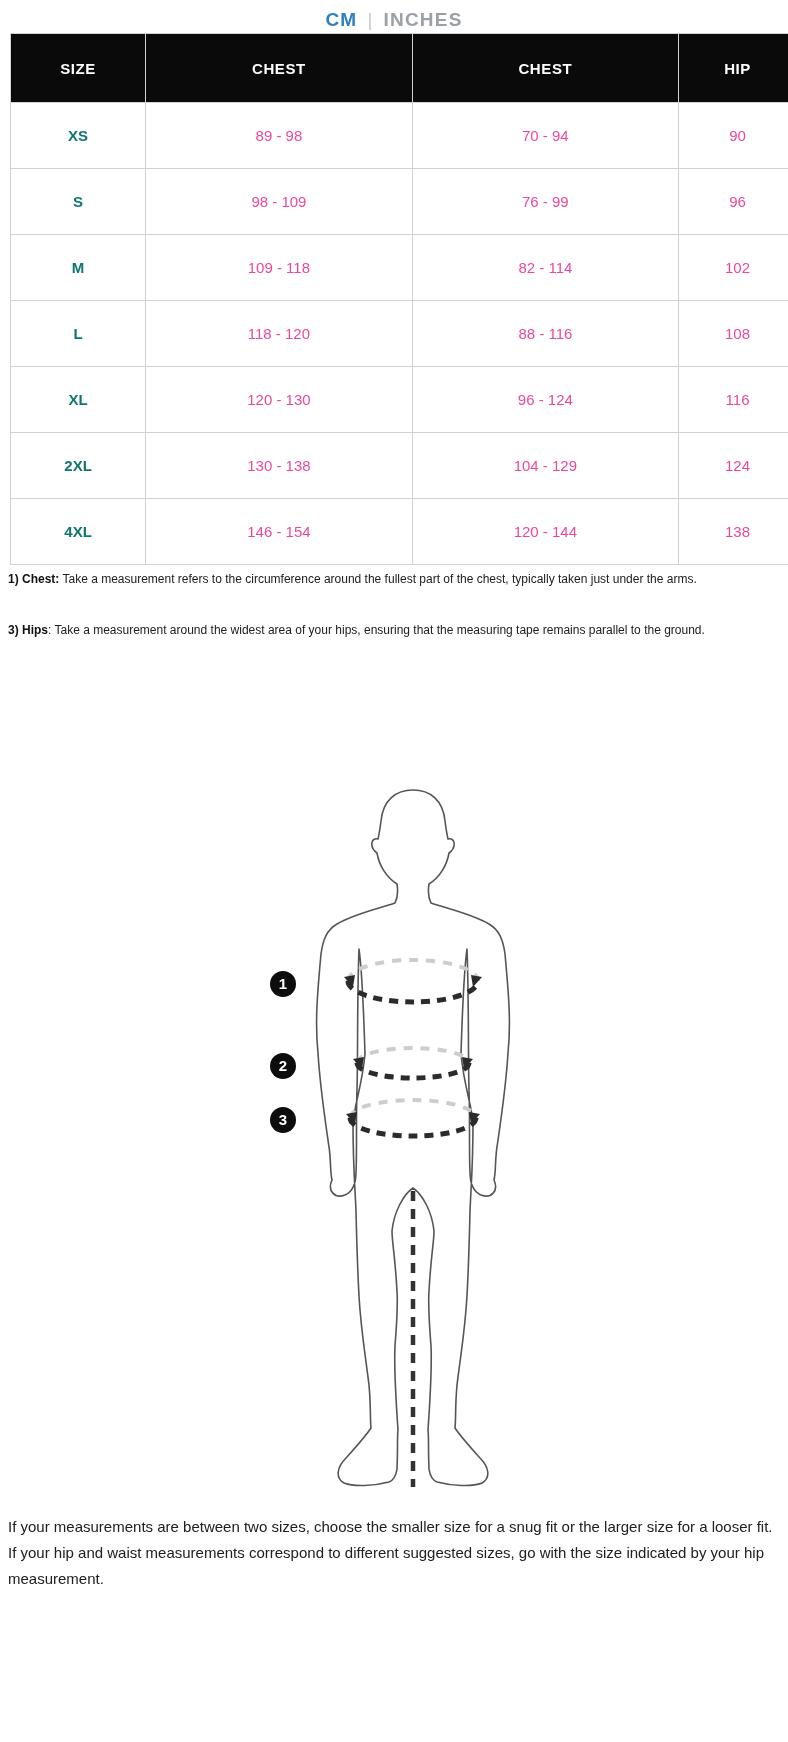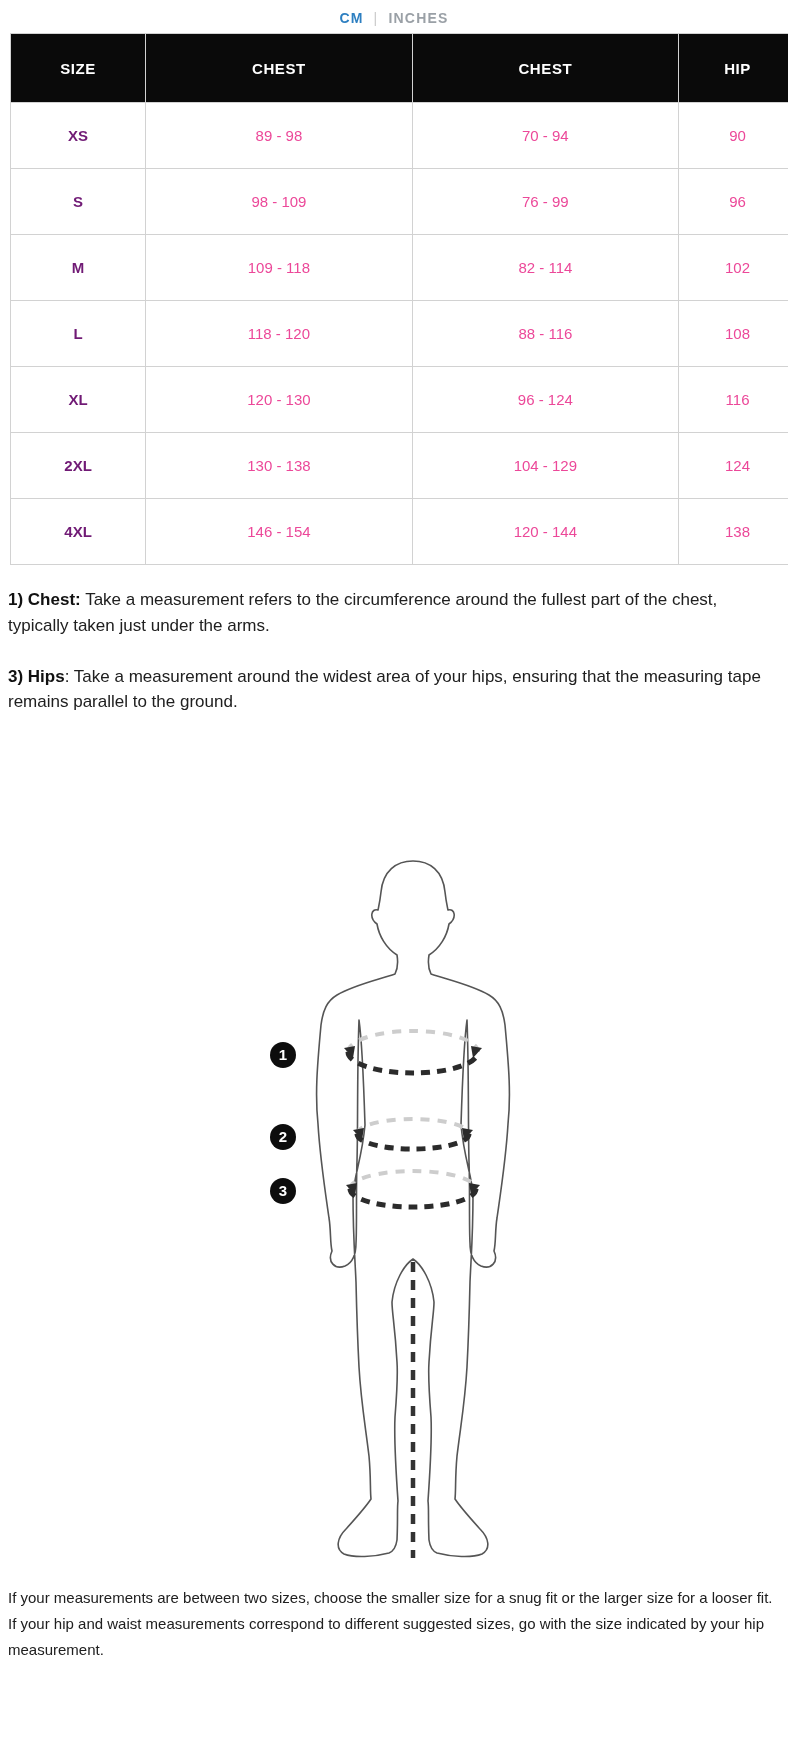--- a/index.html
+++ b/index.html
@@ -1,32 +1,32 @@
 <!DOCTYPE html>
 <html><head>
 <meta charset="utf-8">
 <style>
   html,body{margin:0;padding:0;background:#ffffff;width:788px;height:1742px;overflow:hidden;
     font-family:"Liberation Sans",sans-serif;color:#1f1f1f;}
   
-  .unit-toggle{margin-top:9px;display:flex;justify-content:center;align-items:center;gap:10px;
-    font-size:14px;font-weight:bold;letter-spacing:1.2px;height:17px;}
+  .unit-toggle{margin-top:9px;display:flex;justify-content:center;align-items:flex-start;gap:10px;
+    font-size:19px;font-weight:bold;letter-spacing:1.2px;height:17px;}
   .unit-cm{color:#2d7fc1;cursor:pointer;}
   .unit-sep{color:#c9c9c9;font-weight:normal;}
   .unit-inches{color:#9aa0a6;cursor:pointer;}
   
   table.size-table{border-collapse:collapse;table-layout:fixed;width:787px;margin:7px 10px 0 10px;}
   .size-table th,.size-table td{border:1px solid #d2d2d2;text-align:center;vertical-align:middle;
     font-size:15px;padding:0;}
   .size-table thead th{background:#0a0a0a;color:#ffffff;height:68px;font-weight:bold;letter-spacing:.6px;}
   .size-table tbody td{height:65px;color:#ec4899;}
-  .size-table td.col-size{font-weight:bold;color:#701a75;}
+  .size-table td.col-size{font-weight:bold;color:#0f766e;}
   col.c-size{width:17.2%;}col.c-chest{width:33.9%;}col.c-waist{width:33.9%;}col.c-hip{width:15%;}
   
-  .notes{margin:22px 8px 0 8px;font-size:17px;line-height:25.5px;color:#202020;}
+  .notes{margin:2px 8px 0 8px;font-size:12px;line-height:25.5px;color:#202020;}
   .notes b{color:#111111;}
   
   .diagram{position:relative;height:856px;}
   .figure-svg{position:absolute;left:258px;top:143px;}
   .marker{position:absolute;width:26px;height:26px;border-radius:50%;background:#0d0d0d;color:#ffffff;
     font-size:15px;font-weight:bold;display:flex;align-items:center;justify-content:center;}
   .marker-1{left:270px;top:327px;}
   .marker-2{left:270px;top:409px;}
   .marker-3{left:270px;top:463px;}
   

